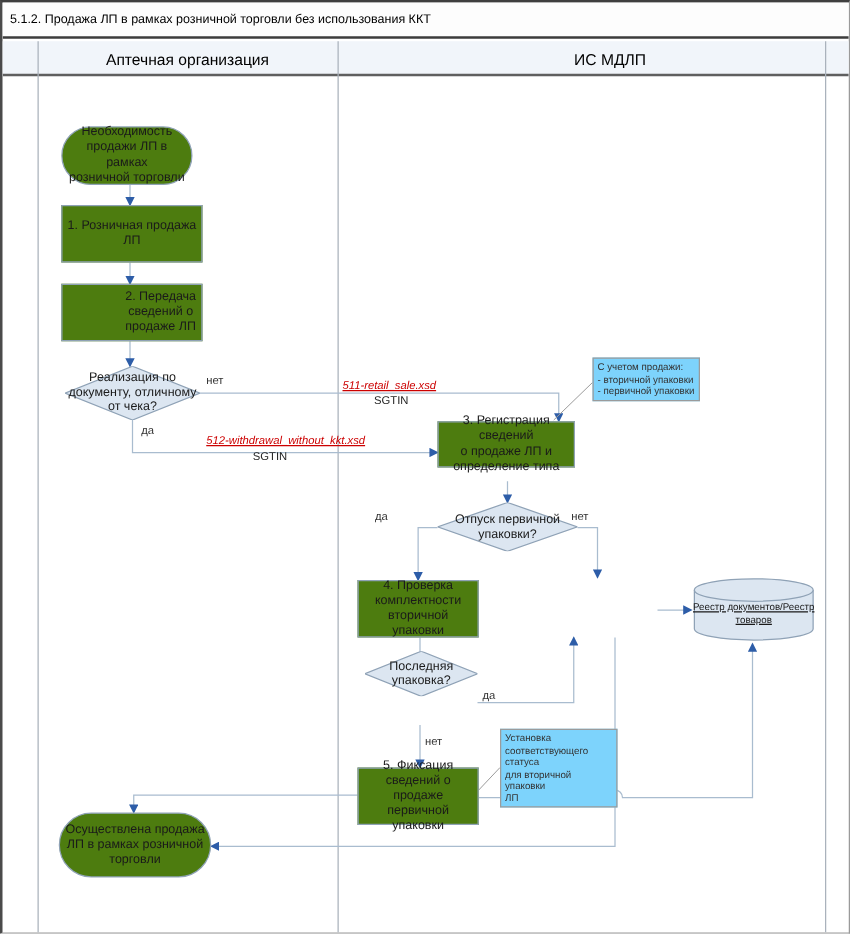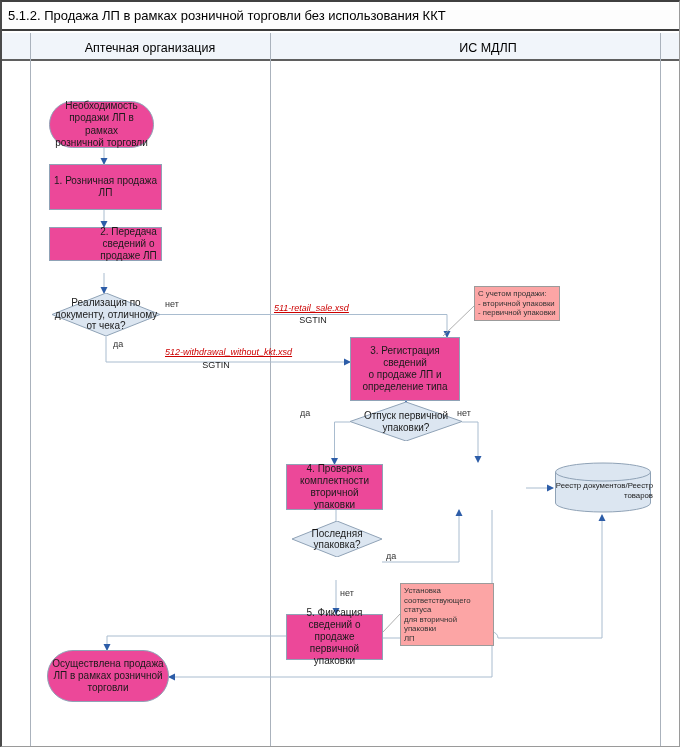--- a/index.html
+++ b/index.html
@@ -5,46 +5,46 @@
   html,body{margin:0;padding:0;background:#fff;}
   .page{
     position:relative;width:677px;height:744px;margin:0;
     border-top:2px solid #3f3f3f;border-left:2px solid #4a4a4a;
     border-right:1px solid #9a9a9a;border-bottom:1px solid #9a9a9a;
     font-family:"Liberation Sans",sans-serif;color:#111;background:#fff;overflow:hidden;
   }
   .title-bar{
     position:absolute;left:0;top:0;width:100%;height:29px;
     border-bottom:2px solid #3c3c3c;display:flex;align-items:center;
-    padding-left:6px;box-sizing:border-box;font-size:13px;color:#000;background:#fdfdfd;
+    padding-left:6px;box-sizing:border-box;font-size:10px;color:#000;background:#fdfdfd;
   }
   .lane-header{
     position:absolute;left:0;top:31px;width:100%;height:28px;
     background:#f1f5fa;border-bottom:2px solid #5f5f5f;box-sizing:border-box;
   }
   .lane-label{position:absolute;top:36px;height:20px;display:flex;align-items:center;justify-content:center;font-size:12.5px;color:#000;}
   .vline{position:absolute;width:1px;background:#aab2bc;top:31px;bottom:0;}
   .shape{
-    position:absolute;box-sizing:border-box;background:#ec4899;border:1px solid #8fa2b6;
+    position:absolute;box-sizing:border-box;background:#4d7c0f;border:1px solid #8fa2b6;
     display:flex;align-items:center;justify-content:center;text-align:center;
     font-size:10px;line-height:1.22;color:#1a1a1a;white-space:pre-line;padding:1px 2px;
   }
   .term{border-radius:24px;}
   .dwrap{position:absolute;}
   .dwrap svg{position:absolute;left:0;top:0;}
   .dtext{position:absolute;left:0;top:0;width:100%;height:100%;display:flex;align-items:center;justify-content:center;text-align:center;font-size:10px;line-height:1.15;white-space:pre-line;color:#1a1a1a;}
   .note{
-    position:absolute;background:#fca5a5;border:1px solid #9b9b9b;color:#333;
+    position:absolute;background:#7dd3fc;border:1px solid #9b9b9b;color:#333;
     font-size:7.8px;line-height:1.22;padding:2px 3px;white-space:pre-line;text-align:left;box-sizing:border-box;
   }
   .lbl{position:absolute;font-size:9px;color:#333;}
   .redlbl{position:absolute;font-size:9px;font-style:italic;color:#cc0000;white-space:nowrap;text-decoration:underline;}
   .sg{position:absolute;font-size:9px;color:#222;text-align:center;}
   .cylwrap{position:absolute;}
-  .cyltext{position:absolute;left:0;top:20px;width:100%;text-align:right;font-size:7.8px;line-height:1.25;white-space:pre-line;color:#1a1a1a;}
+  .cyltext{position:absolute;left:0;top:20px;width:100%;text-align:center;font-size:7.8px;line-height:1.25;white-space:pre-line;color:#1a1a1a;text-decoration:underline;}
   svg.connectors{position:absolute;left:0;top:0;pointer-events:none;}
 </style>
 </head>
 <body>
 
 <div class="page">
 
   <div class="title-bar">
     <span>5.1.2. Продажа ЛП в рамках розничной торговли без использования ККТ</span>
   </div>
@@ -86,37 +86,37 @@
     </g>
   </svg>
 
   <div class="shape term" style="left:47px;top:99px;width:105px;height:47px;">Необходимость
 продажи ЛП в рамках
 розничной торговли</div>
 
   <div class="shape" style="left:47px;top:162px;width:113px;height:46px;">1. Розничная продажа
 ЛП</div>
 
-  <div class="shape" style="left:47px;top:225px;width:113px;height:34px;padding-left:48px;">2. Передача сведений о
+  <div class="shape" style="left:47px;top:225px;width:113px;height:46px;padding-left:48px;">2. Передача сведений о
 продаже ЛП</div>
 
   <div class="dwrap" style="left:50px;top:291px;width:108px;height:43px;">
     <svg width="108" height="43">
       <polygon points="54,0 108,21.5 54,43 0,21.5" fill="#dce6f1" stroke="#8fa2b6" stroke-width="1"></polygon>
     </svg>
     <div class="dtext">Реализация по
 документу, отличному
 от чека?</div>
   </div>
 
   <div class="shape term" style="left:45px;top:648px;width:122px;height:52px;border-radius:26px;">Осуществлена продажа
 ЛП в рамках розничной
 торговли</div>
 
-  <div class="shape" style="left:348px;top:335px;width:110px;height:64px;">3. Регистрация сведений
+  <div class="shape" style="left:348px;top:335px;width:110px;height:37px;">3. Регистрация сведений
 о продаже ЛП и
 определение типа</div>
 
   <div class="note" style="left:472px;top:284px;width:86px;">С учетом продажи:
 - вторичной упаковки
 - первичной упаковки</div>
 
   <div class="dwrap" style="left:348px;top:400px;width:112px;height:39px;">
     <svg width="112" height="39">
       <polygon points="56,0 112,19.5 56,39 0,19.5" fill="#dce6f1" stroke="#8fa2b6" stroke-width="1"></polygon>

